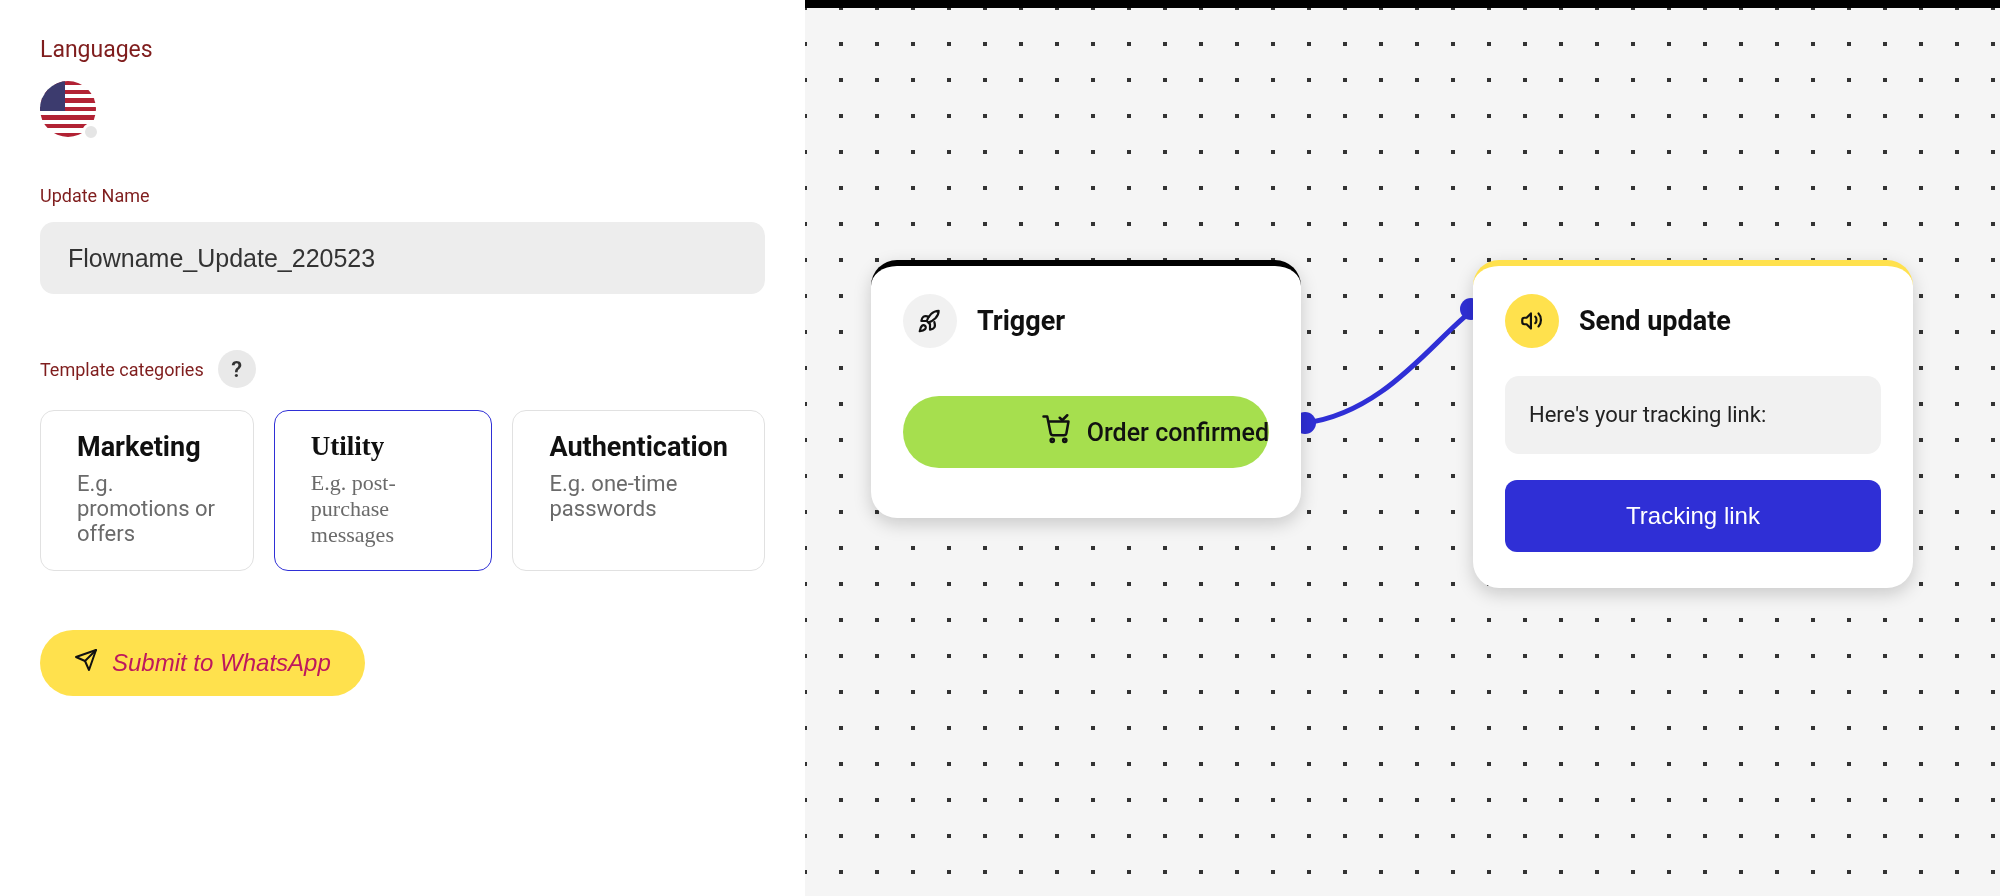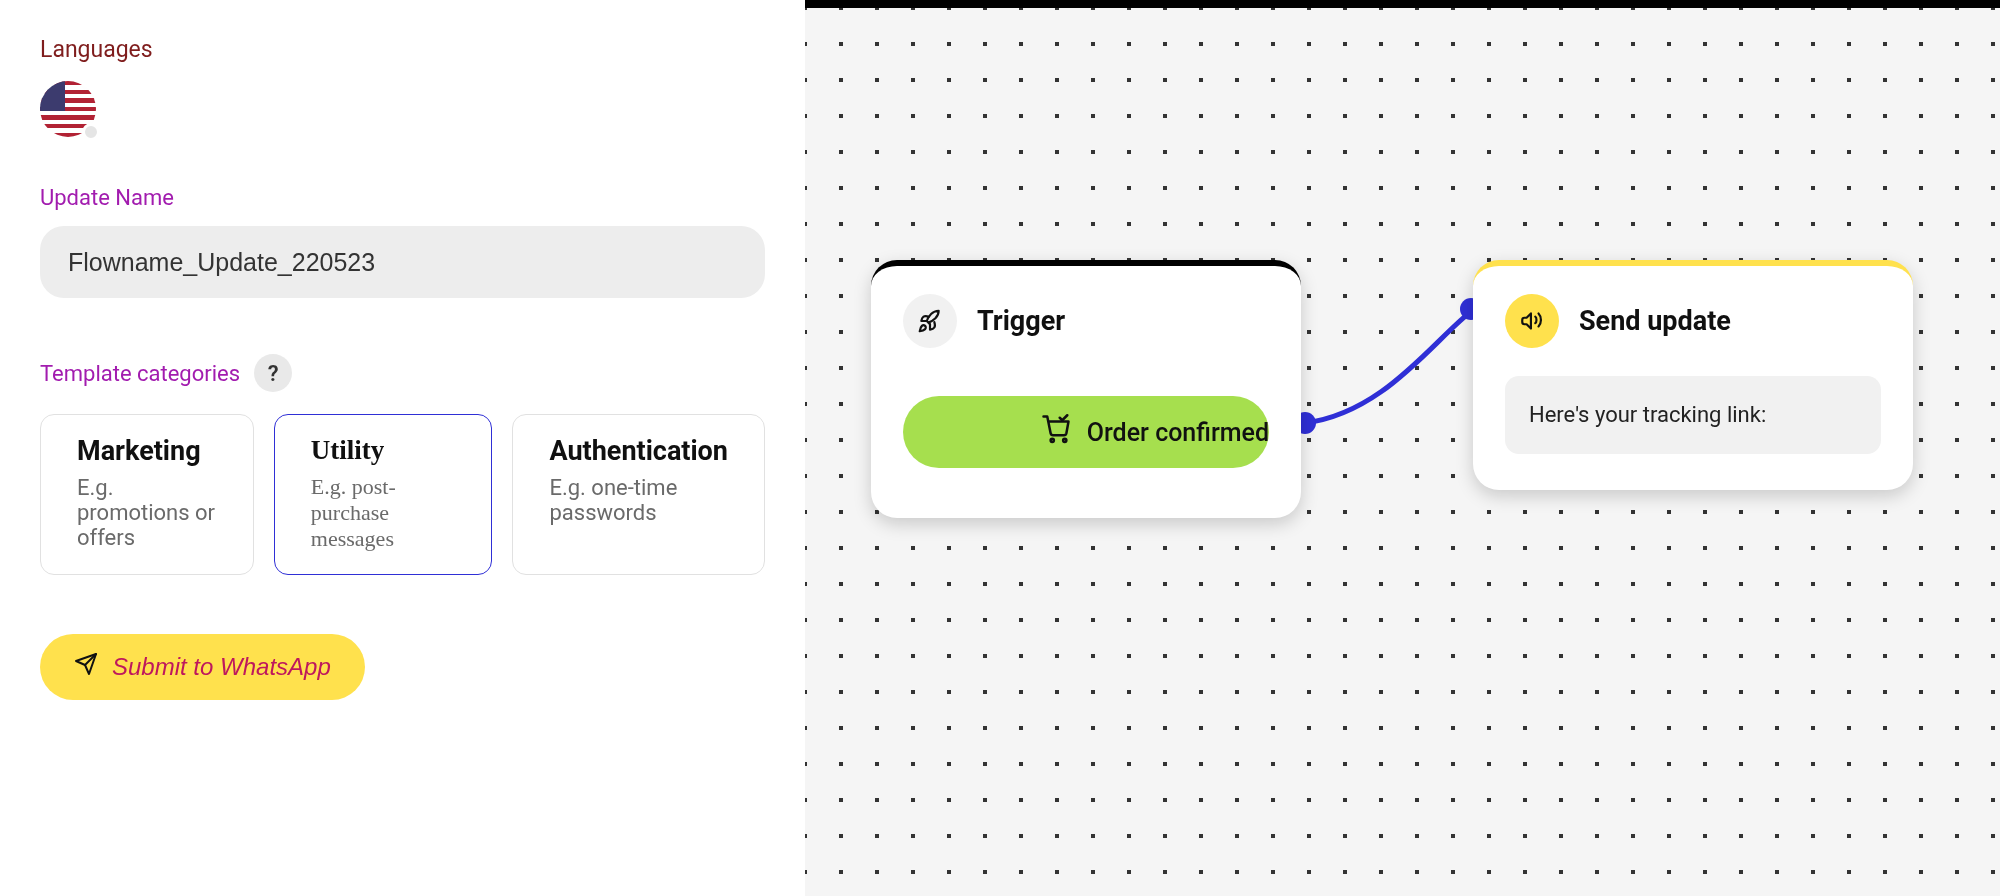--- a/index.html
+++ b/index.html
@@ -19,25 +19,25 @@
   }
   .flag::before {
     content: ""; position: absolute; top: 0; left: 0; width: 44%; height: 54%;
     background: #3c3b6e;
   }
   .flag-status {
     position: absolute; right: -4px; bottom: -4px;
     width: 18px; height: 18px; border-radius: 50%;
     background: #e5e5e5; border: 3px solid #fff;
   }
-  .field-label { font-size: 22px; color: #a21caf; margin-bottom: 16px; }
+  .field-label { font-size: 18px; color: #7f1d1d; margin-bottom: 16px; }
   .text-input {
     width: 100%; height: 72px; padding: 0 28px;
     font-size: 25px; color: #333;
-    background: #ededed; border: none; border-radius: 24px;
+    background: #ededed; border: none; border-radius: 14px;
     outline: none; margin-bottom: 56px;
   }
   .categories-header { display: flex; align-items: center; gap: 14px; margin-bottom: 22px; }
   .help-badge {
     width: 38px; height: 38px; border-radius: 50%;
     background: #e9e9e9; display: flex; align-items: center; justify-content: center;
     font-size: 22px; font-weight: 600; color: #333; cursor: pointer;
   }
   .category-list { display: flex; flex-direction: row; gap: 20px; margin-bottom: 59px; }
   .category-card {
@@ -194,16 +194,17 @@
             <path d="M3 11v2a2 2 0 0 0 2 2h2l4 4V5L7 9H5a2 2 0 0 0-2 2z"></path>
             <path d="M15 8c1.5 1 1.5 5 0 6"></path>
             <path d="M18 5c3 3 3 9 0 12"></path>
           </svg>
         </div>
         <div class="node-title">Send update</div>
       </div>
       <div class="msg-bubble">
         <div>Here's your tracking link:</div>
       </div>
+      <button class="tracking-btn">Tracking link</button>
     </div>
 
   </div>
 </div>
 
 </body></html>

